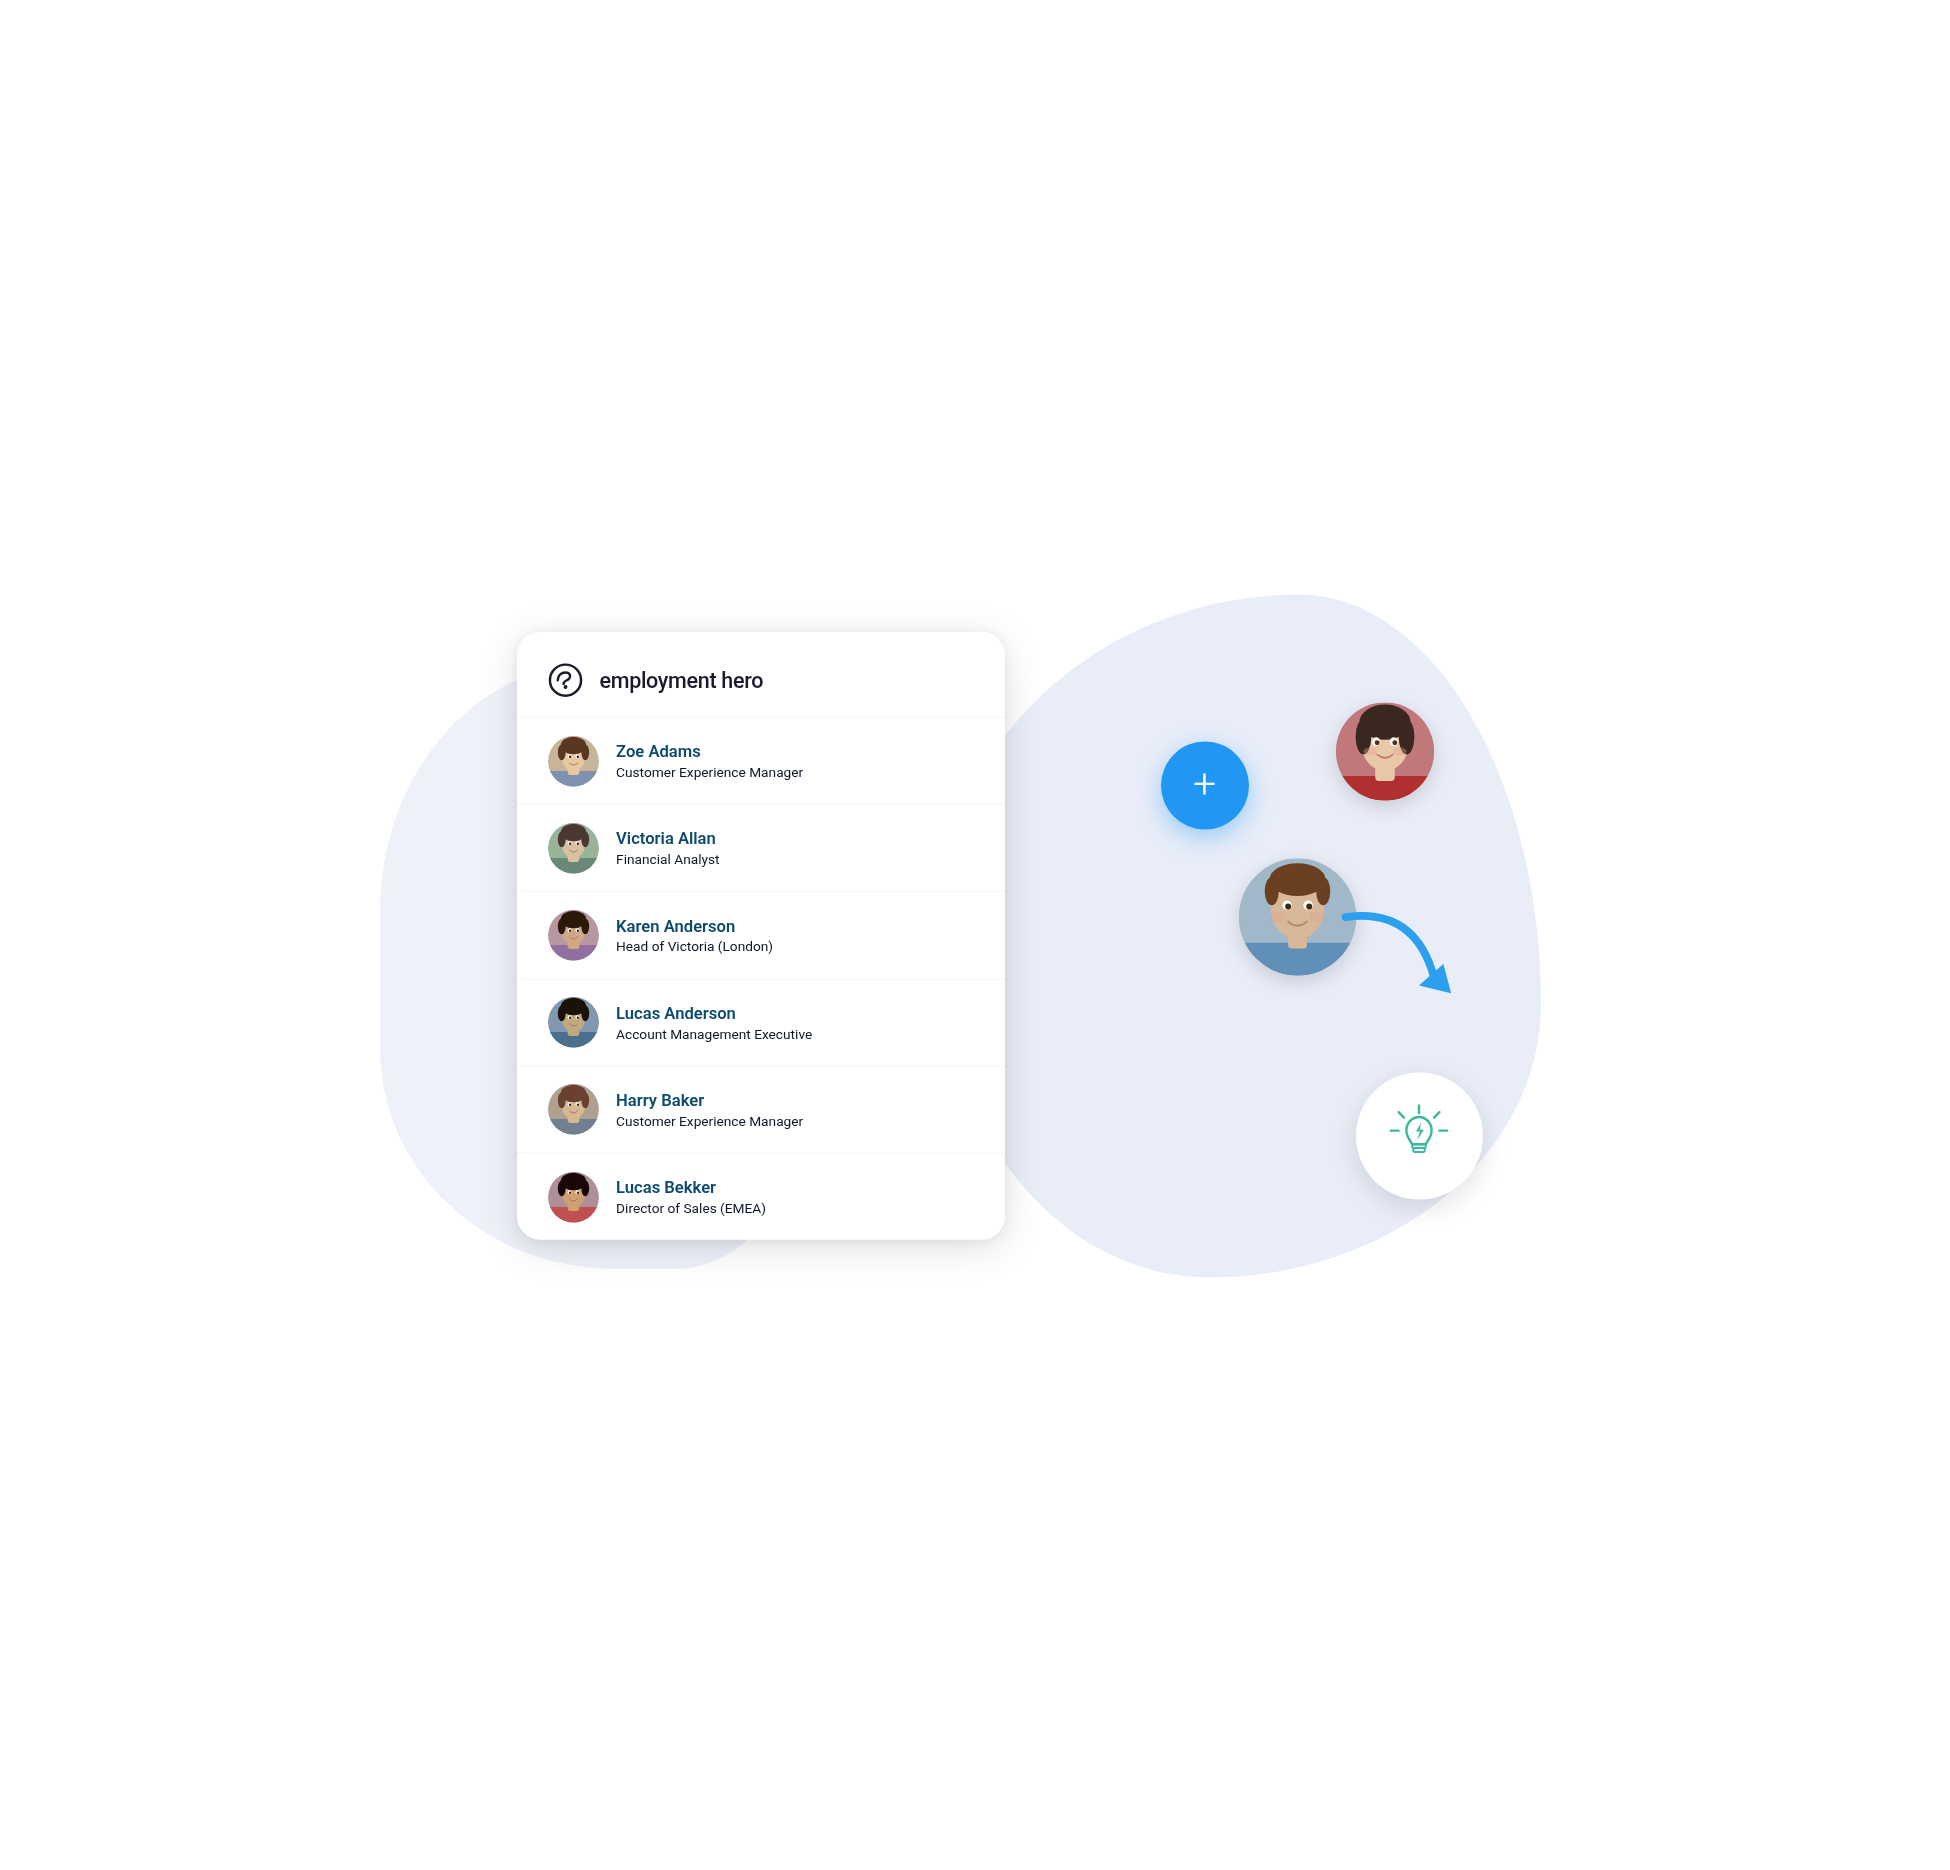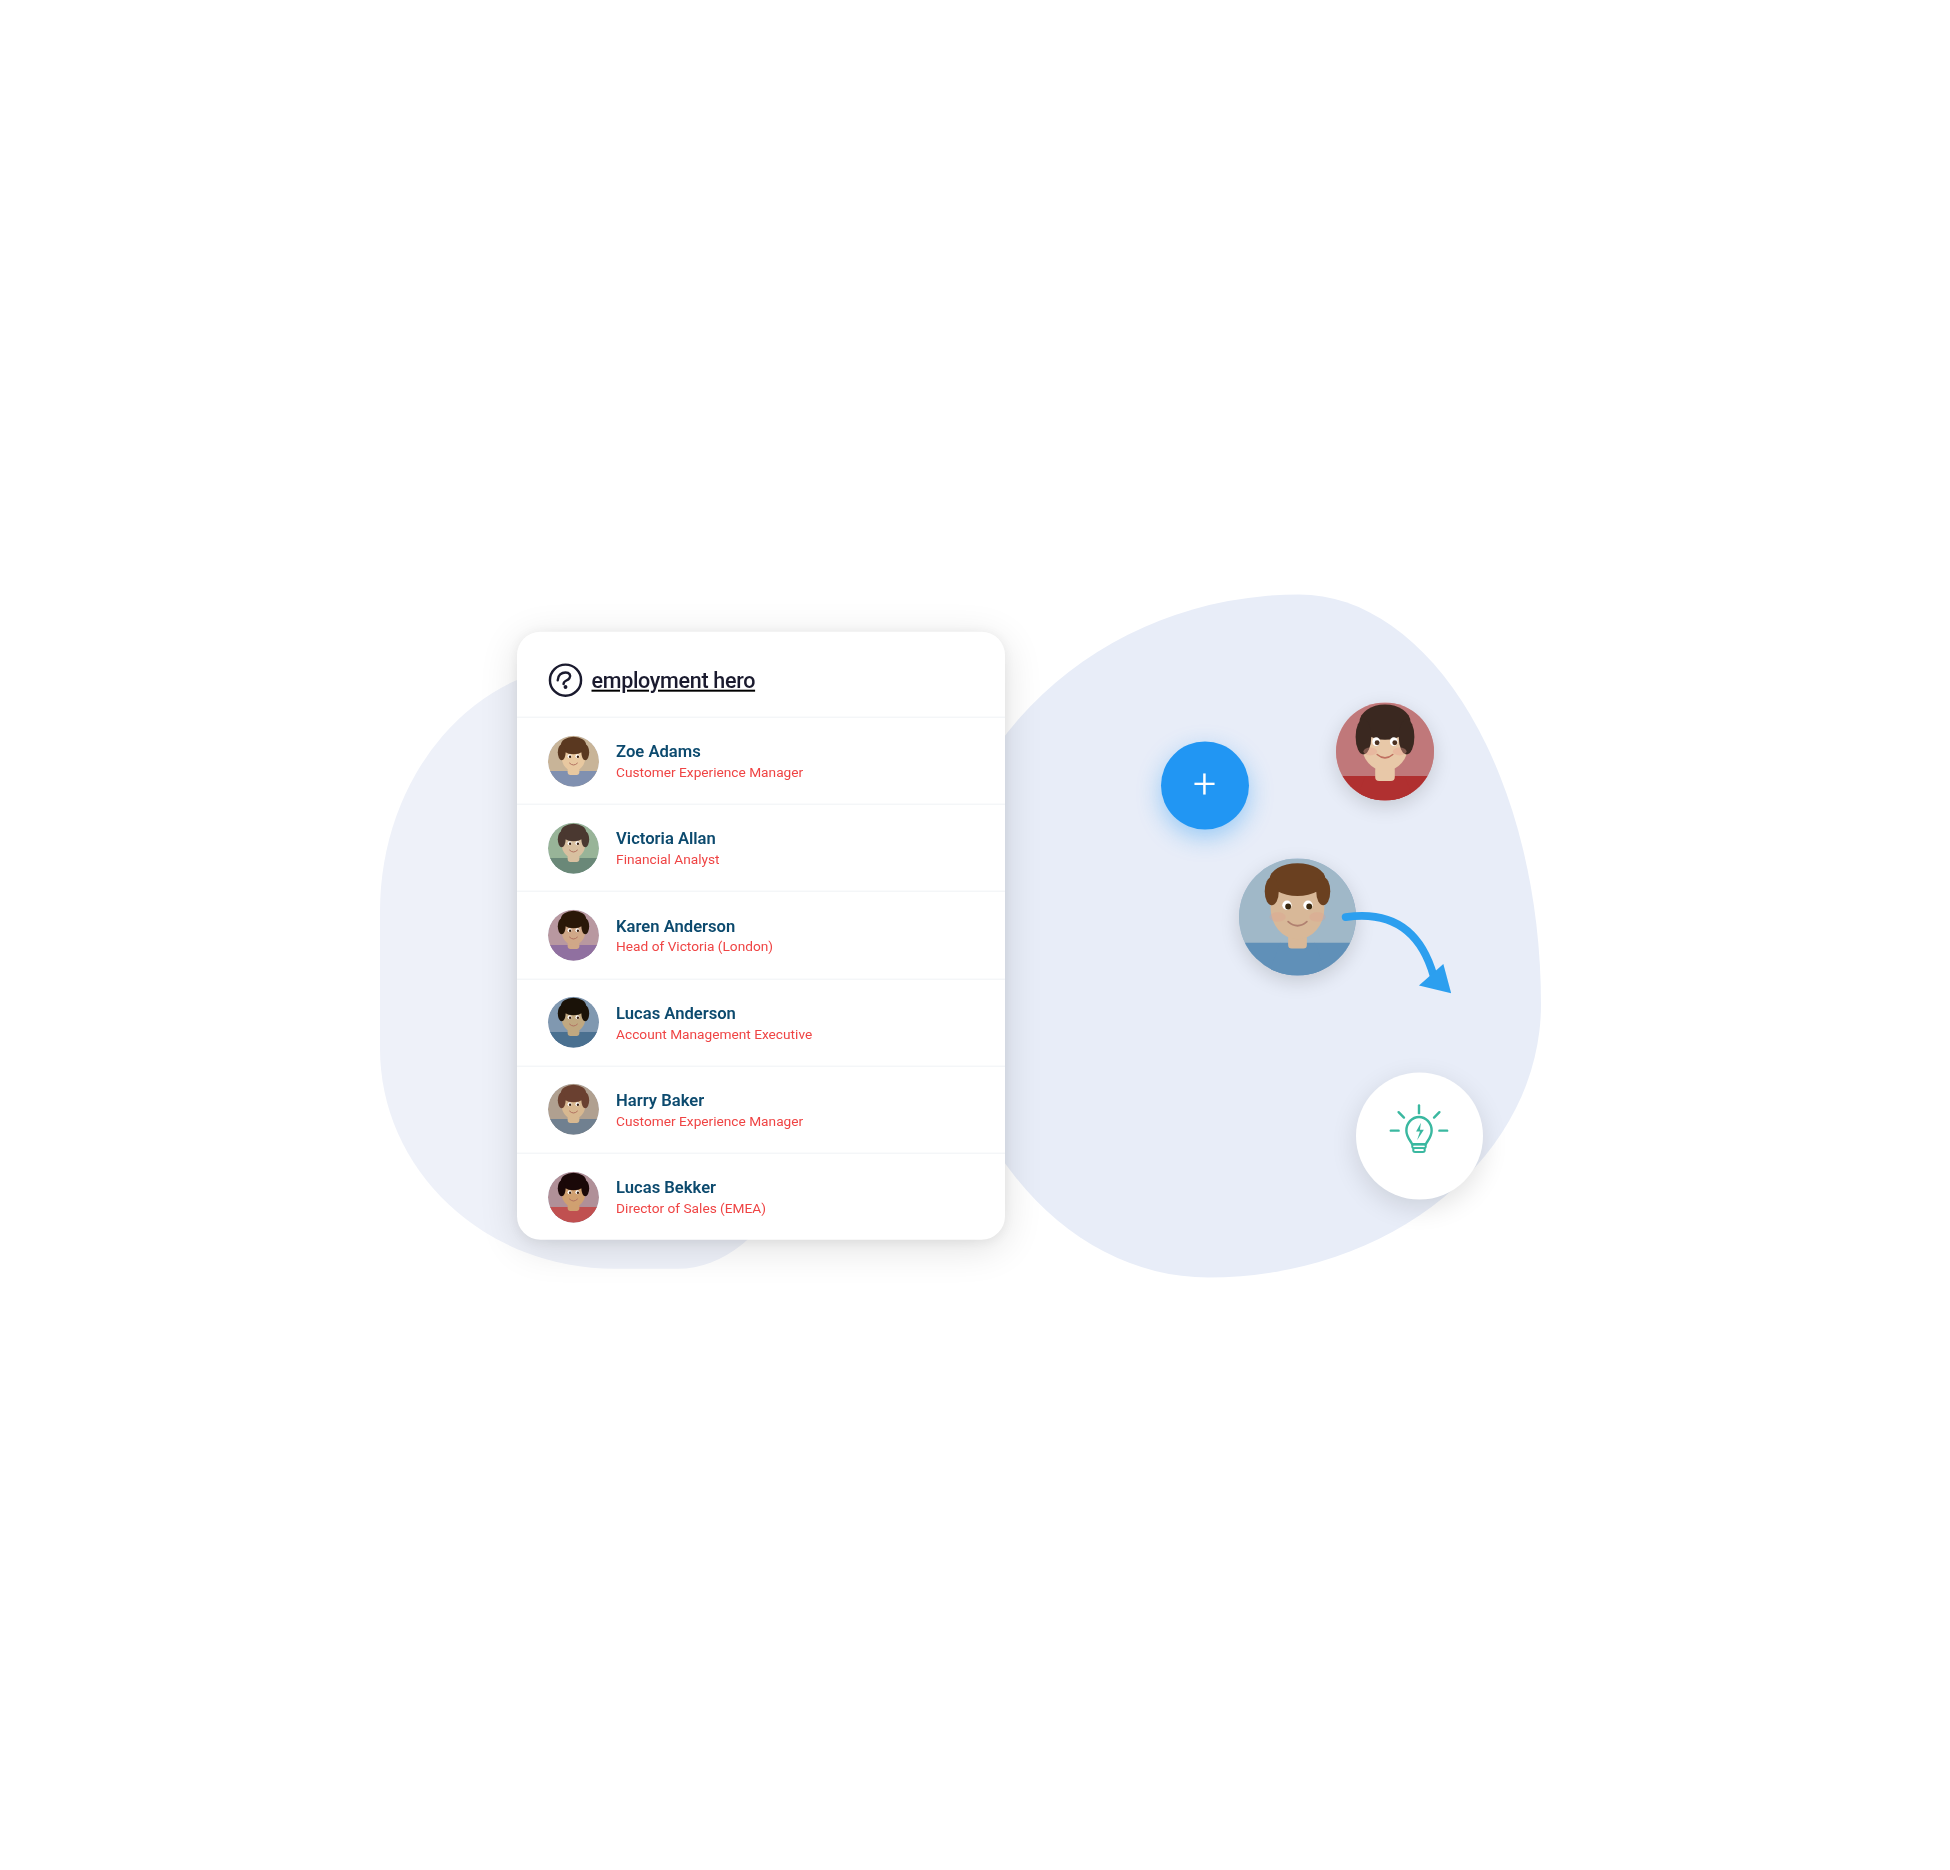--- a/index.html
+++ b/index.html
@@ -65,22 +65,21 @@
     }
 
     .phone-header {
       padding: 31px 31px 19.5px 31px;
       border-bottom: 1px solid #f0f2f5;
     }
 
     .logo-area {
       display: flex;
       align-items: center;
-      gap: 9px;
-      text-decoration: underline;
+      gap: 17px;
     }
 
     .logo-icon {
       width: 35px;
       height: 35px;
     }
 
     .logo-text {
       font-size: 21.5px;
       font-weight: 500;
@@ -127,21 +126,21 @@
 
     .employee-name {
       font-size: 16.6px;
       font-weight: 600;
       color: #0c4a6e;
       margin-bottom: 2.9px;
     }
 
     .employee-role {
       font-size: 13.7px;
-      color: #ef4444;
+      color: #0f172a;
       font-weight: 400;
     }
 
     
     .float-elements {
       position: absolute;
       right: 0;
       top: 50%;
       transform: translateY(-50%);
       width: 410px;

